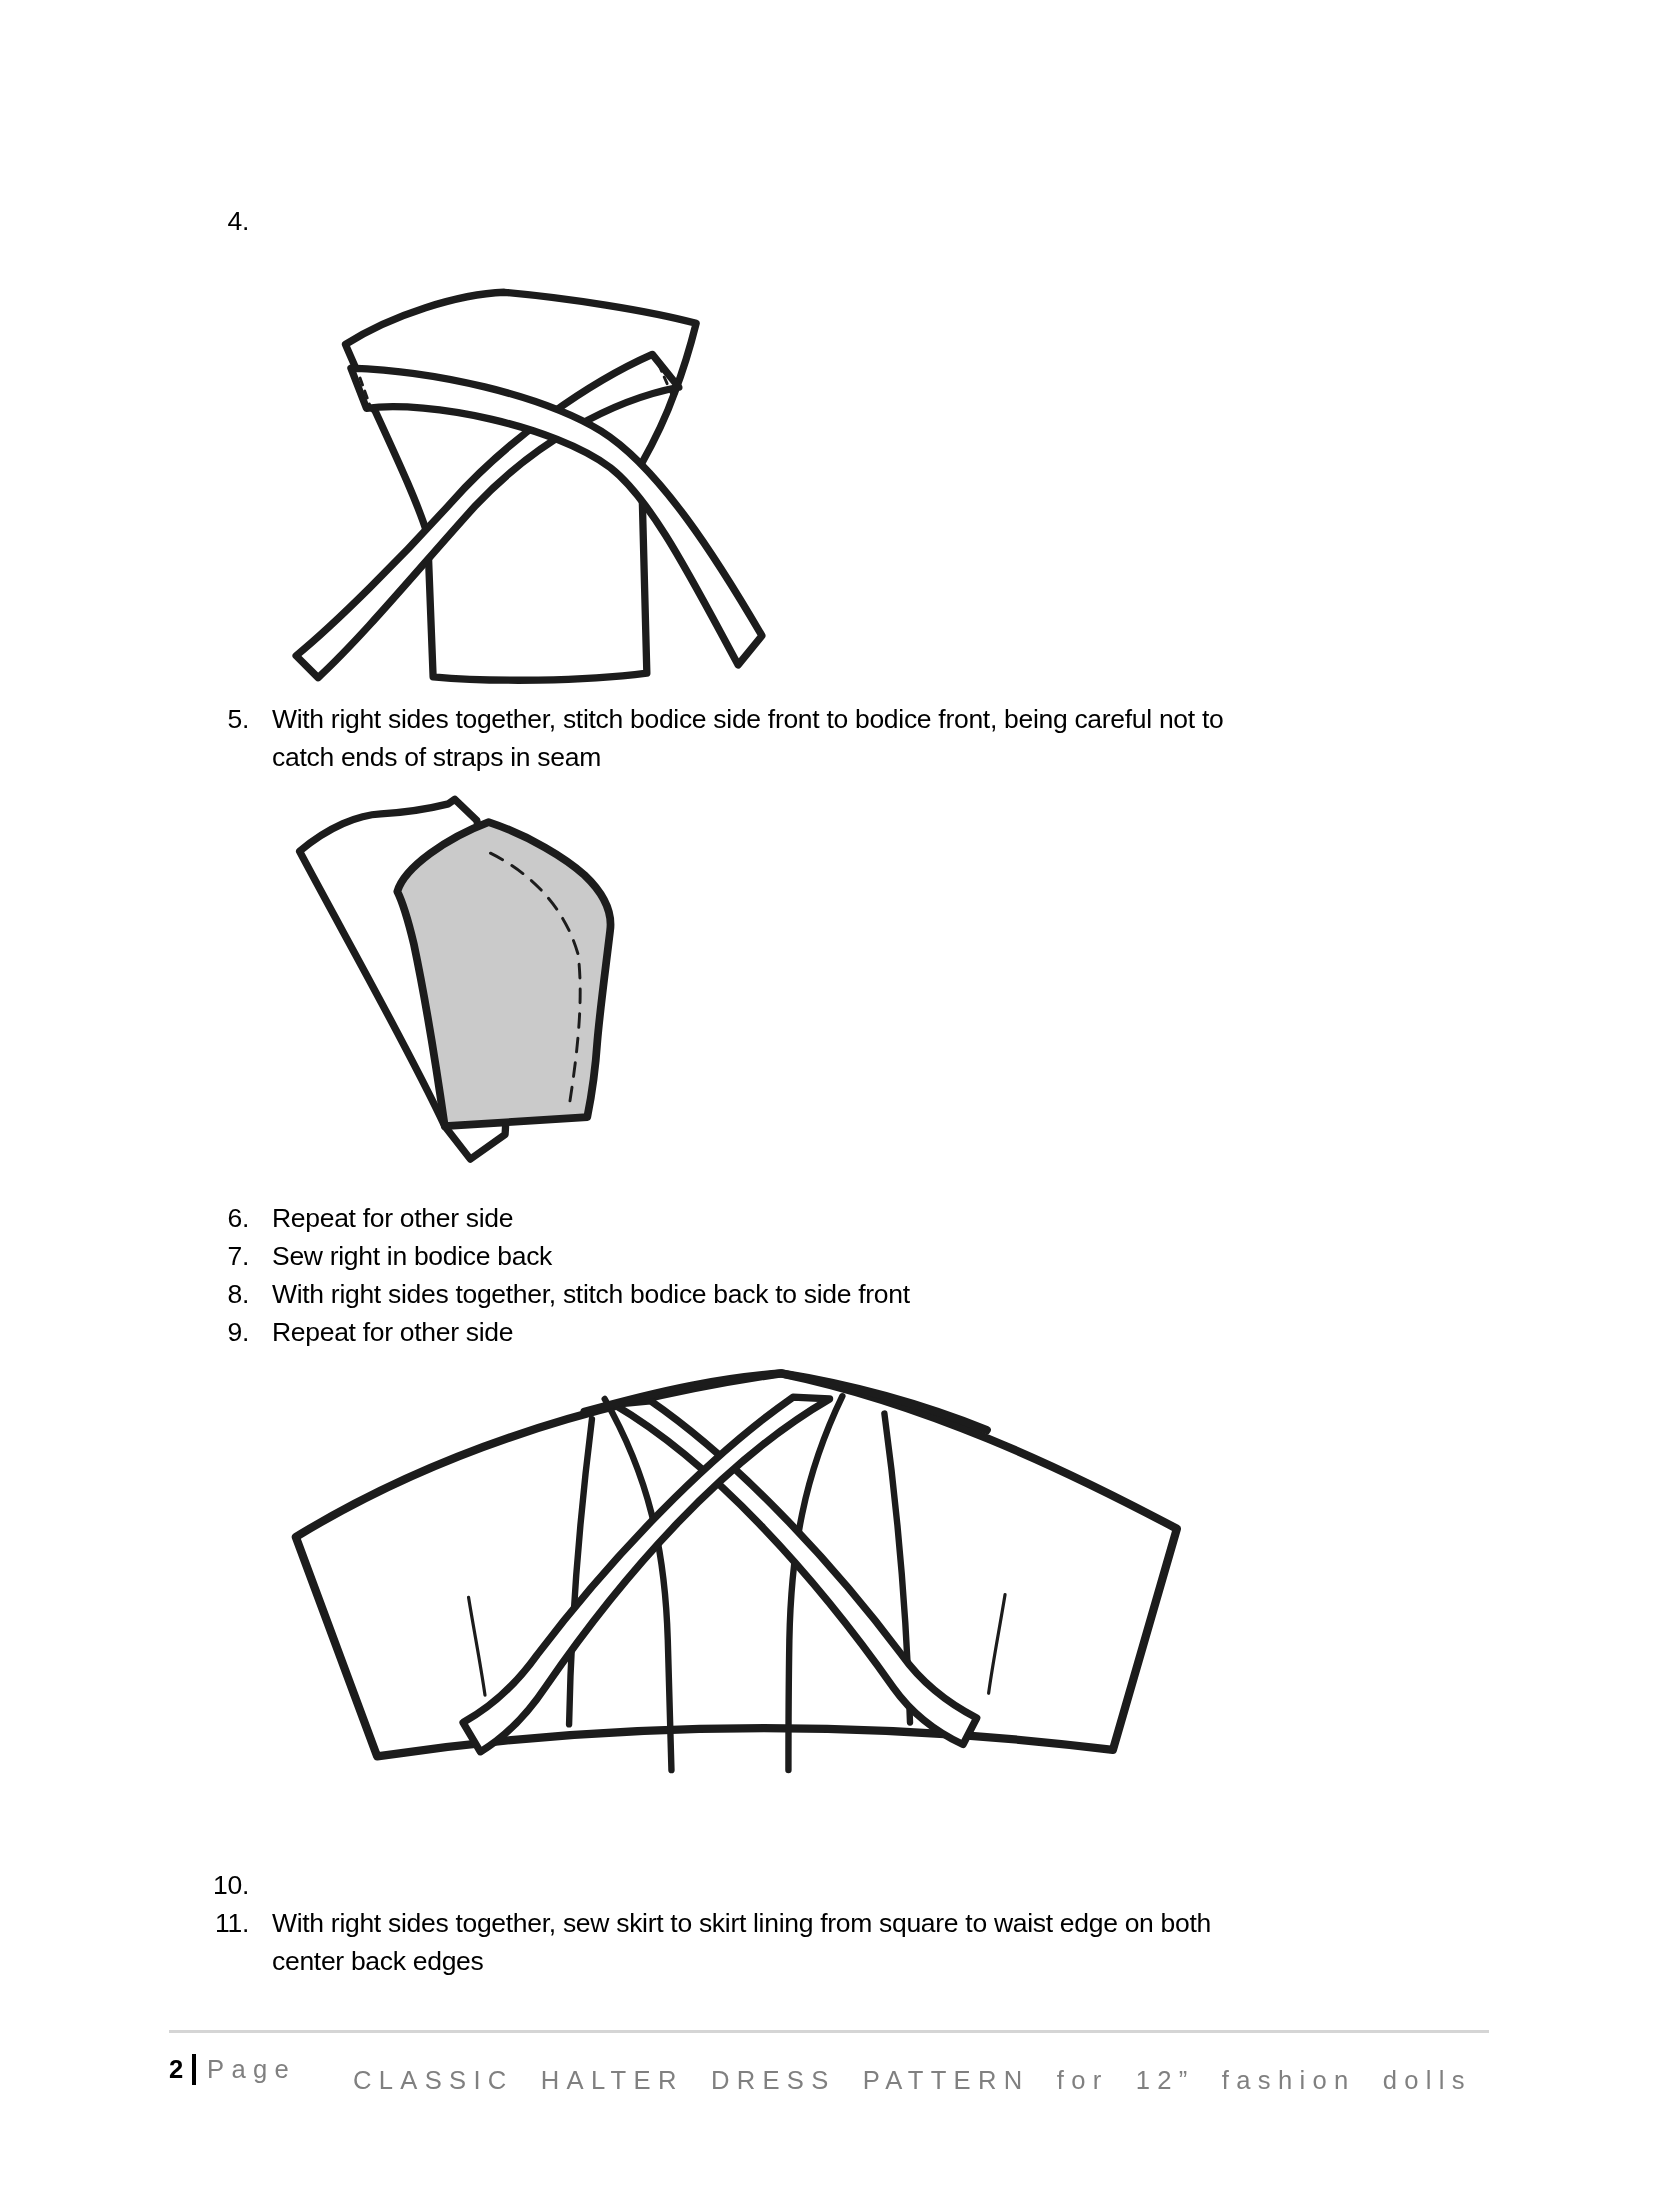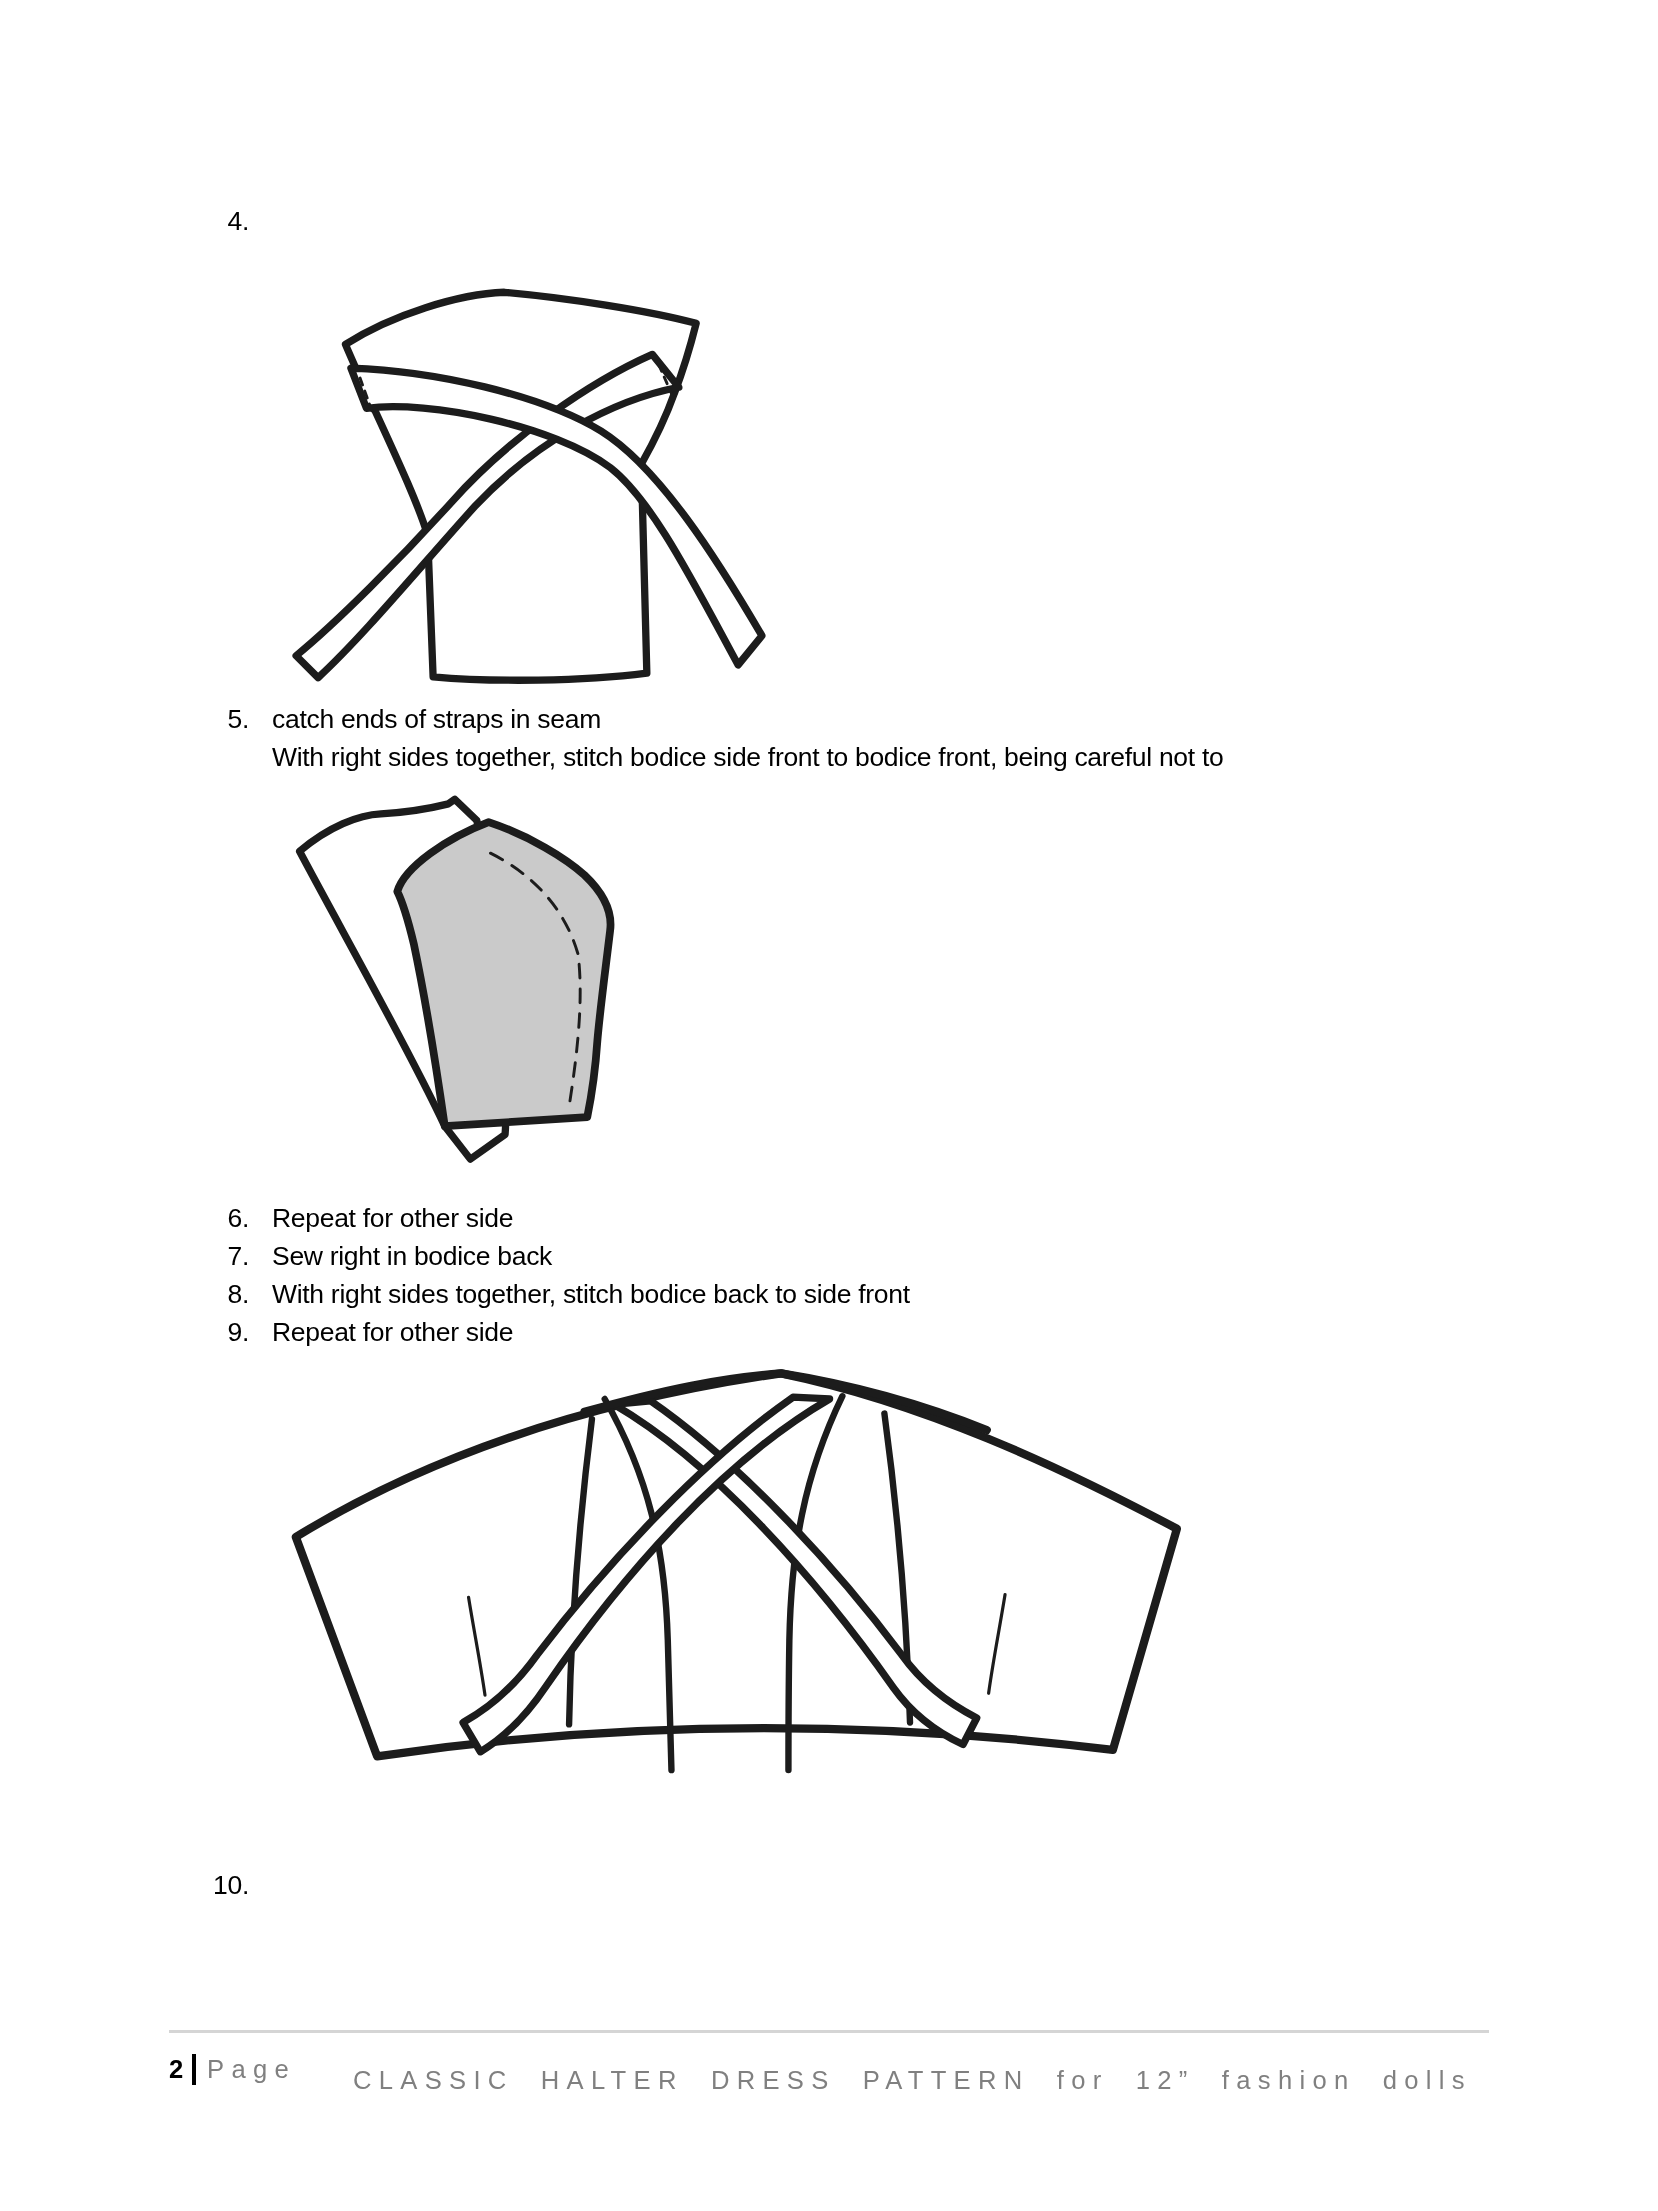--- a/index.html
+++ b/index.html
@@ -47,22 +47,22 @@
         <path stroke-width="3.2" stroke-dasharray="8 7" d="M 104 114 L 117 150"></path>
         <path stroke-width="3.2" stroke-dasharray="8 7" d="M 431 99 L 445 131"></path>
       </g>
     </svg>
   </div>
 
   <div class="group" style="top:700px;">
       <div class="li">
         <span class="num">5.</span>
         <div class="txt">
+          <div class="line">With right sides together, stitch bodice side front to bodice front, being careful not to</div>
           <div class="line">catch ends of straps in seam</div>
-          <div class="line">With right sides together, stitch bodice side front to bodice front, being careful not to</div>
         </div>
       </div>
     </div>
 
   <div class="illo" style="left:260px;top:781px;">
     <svg width="439" height="411" viewBox="0 0 480 450">
       <g fill="none" stroke="#1c1c1c" stroke-width="8" stroke-linejoin="round" stroke-linecap="round">
         <path fill="#ffffff" d="M 43 77 C 75 50, 108 37, 132 36 C 165 34, 190 29, 206 25 L 213 20 L 237 43 C 246 85, 259 185, 266 280 C 269 330, 270 362, 268 387 L 230 414 L 202 378 C 162 292, 88 162, 43 77 Z"></path>
         <path fill="#cacaca" stroke-width="8.5" d="M 250 45 C 295 60, 335 85, 355 103 C 375 122, 386 142, 383 164 C 378 206, 372 250, 369 285 C 367 315, 362 348, 358 368 L 202 378 C 193 315, 180 235, 168 178 C 161 149, 155 131, 150 121 C 158 94, 205 62, 250 45 Z"></path>
         <path stroke-width="3.2" stroke-dasharray="15 12" d="M 252 79 C 300 103, 334 141, 348 190 C 354 240, 347 300, 338 357"></path>
@@ -111,20 +111,27 @@
         <path fill="#ffffff" stroke-width="8" d="M 598 36 C 482 103, 372 228, 288 350 C 268 380, 246 404, 216 422 L 197 390 C 233 370, 258 344, 278 316 C 360 208, 464 100, 558 34 Z"></path>
         <path d="M 330 50 C 420 25, 480 13, 545 8 C 620 20, 700 42, 770 70"></path>
       </g>
     </svg>
   </div>
 
   <div class="group" style="top:1866px;">
       <div class="li">
         <span class="num">10.</span>
       </div>
+      <div class="li">
+        <span class="num">11.</span>
+        <div class="txt">
+          <div class="line">With right sides together, sew skirt to skirt lining from square to waist edge on both</div>
+          <div class="line">center back edges</div>
+        </div>
+      </div>
     </div>
 
   <div class="footer-rule"></div>
   <div class="footer">
     <span class="pnum">2</span>
     <span class="bar"></span>
     <span class="plabel">Page</span>
     <span class="ptitle">CLASSIC HALTER DRESS PATTERN for 12” fashion dolls</span>
   </div>
 

